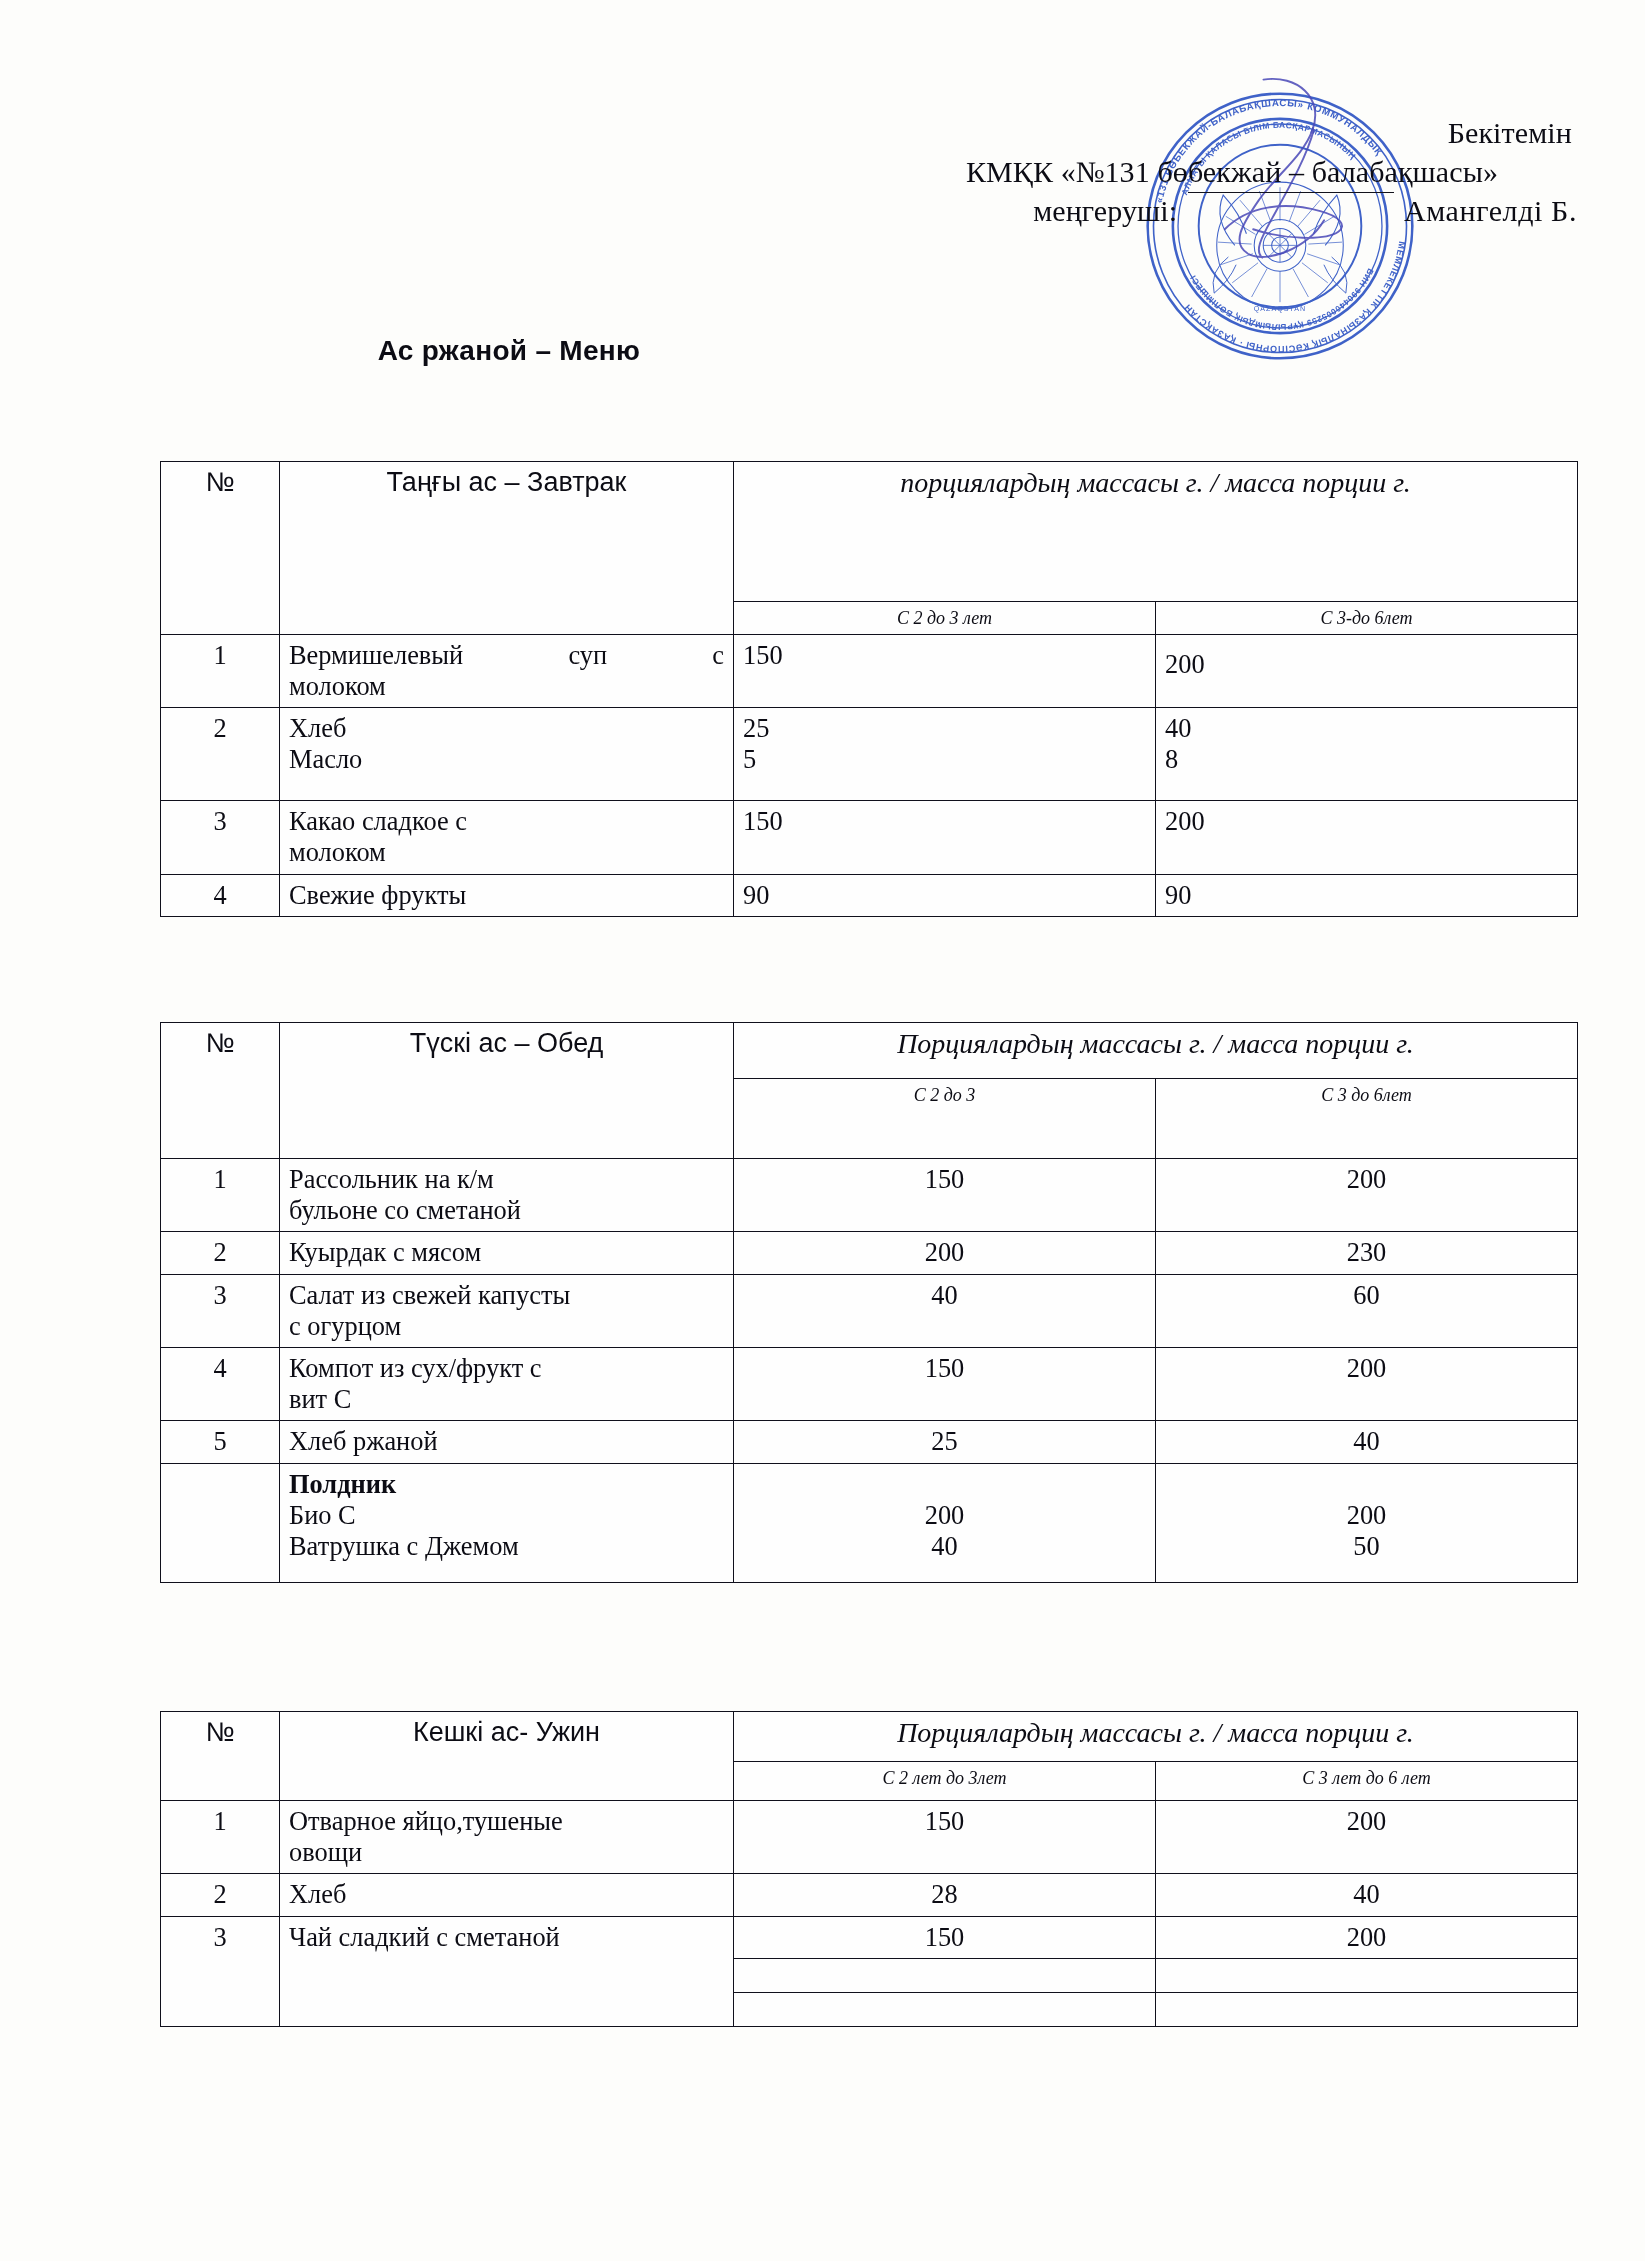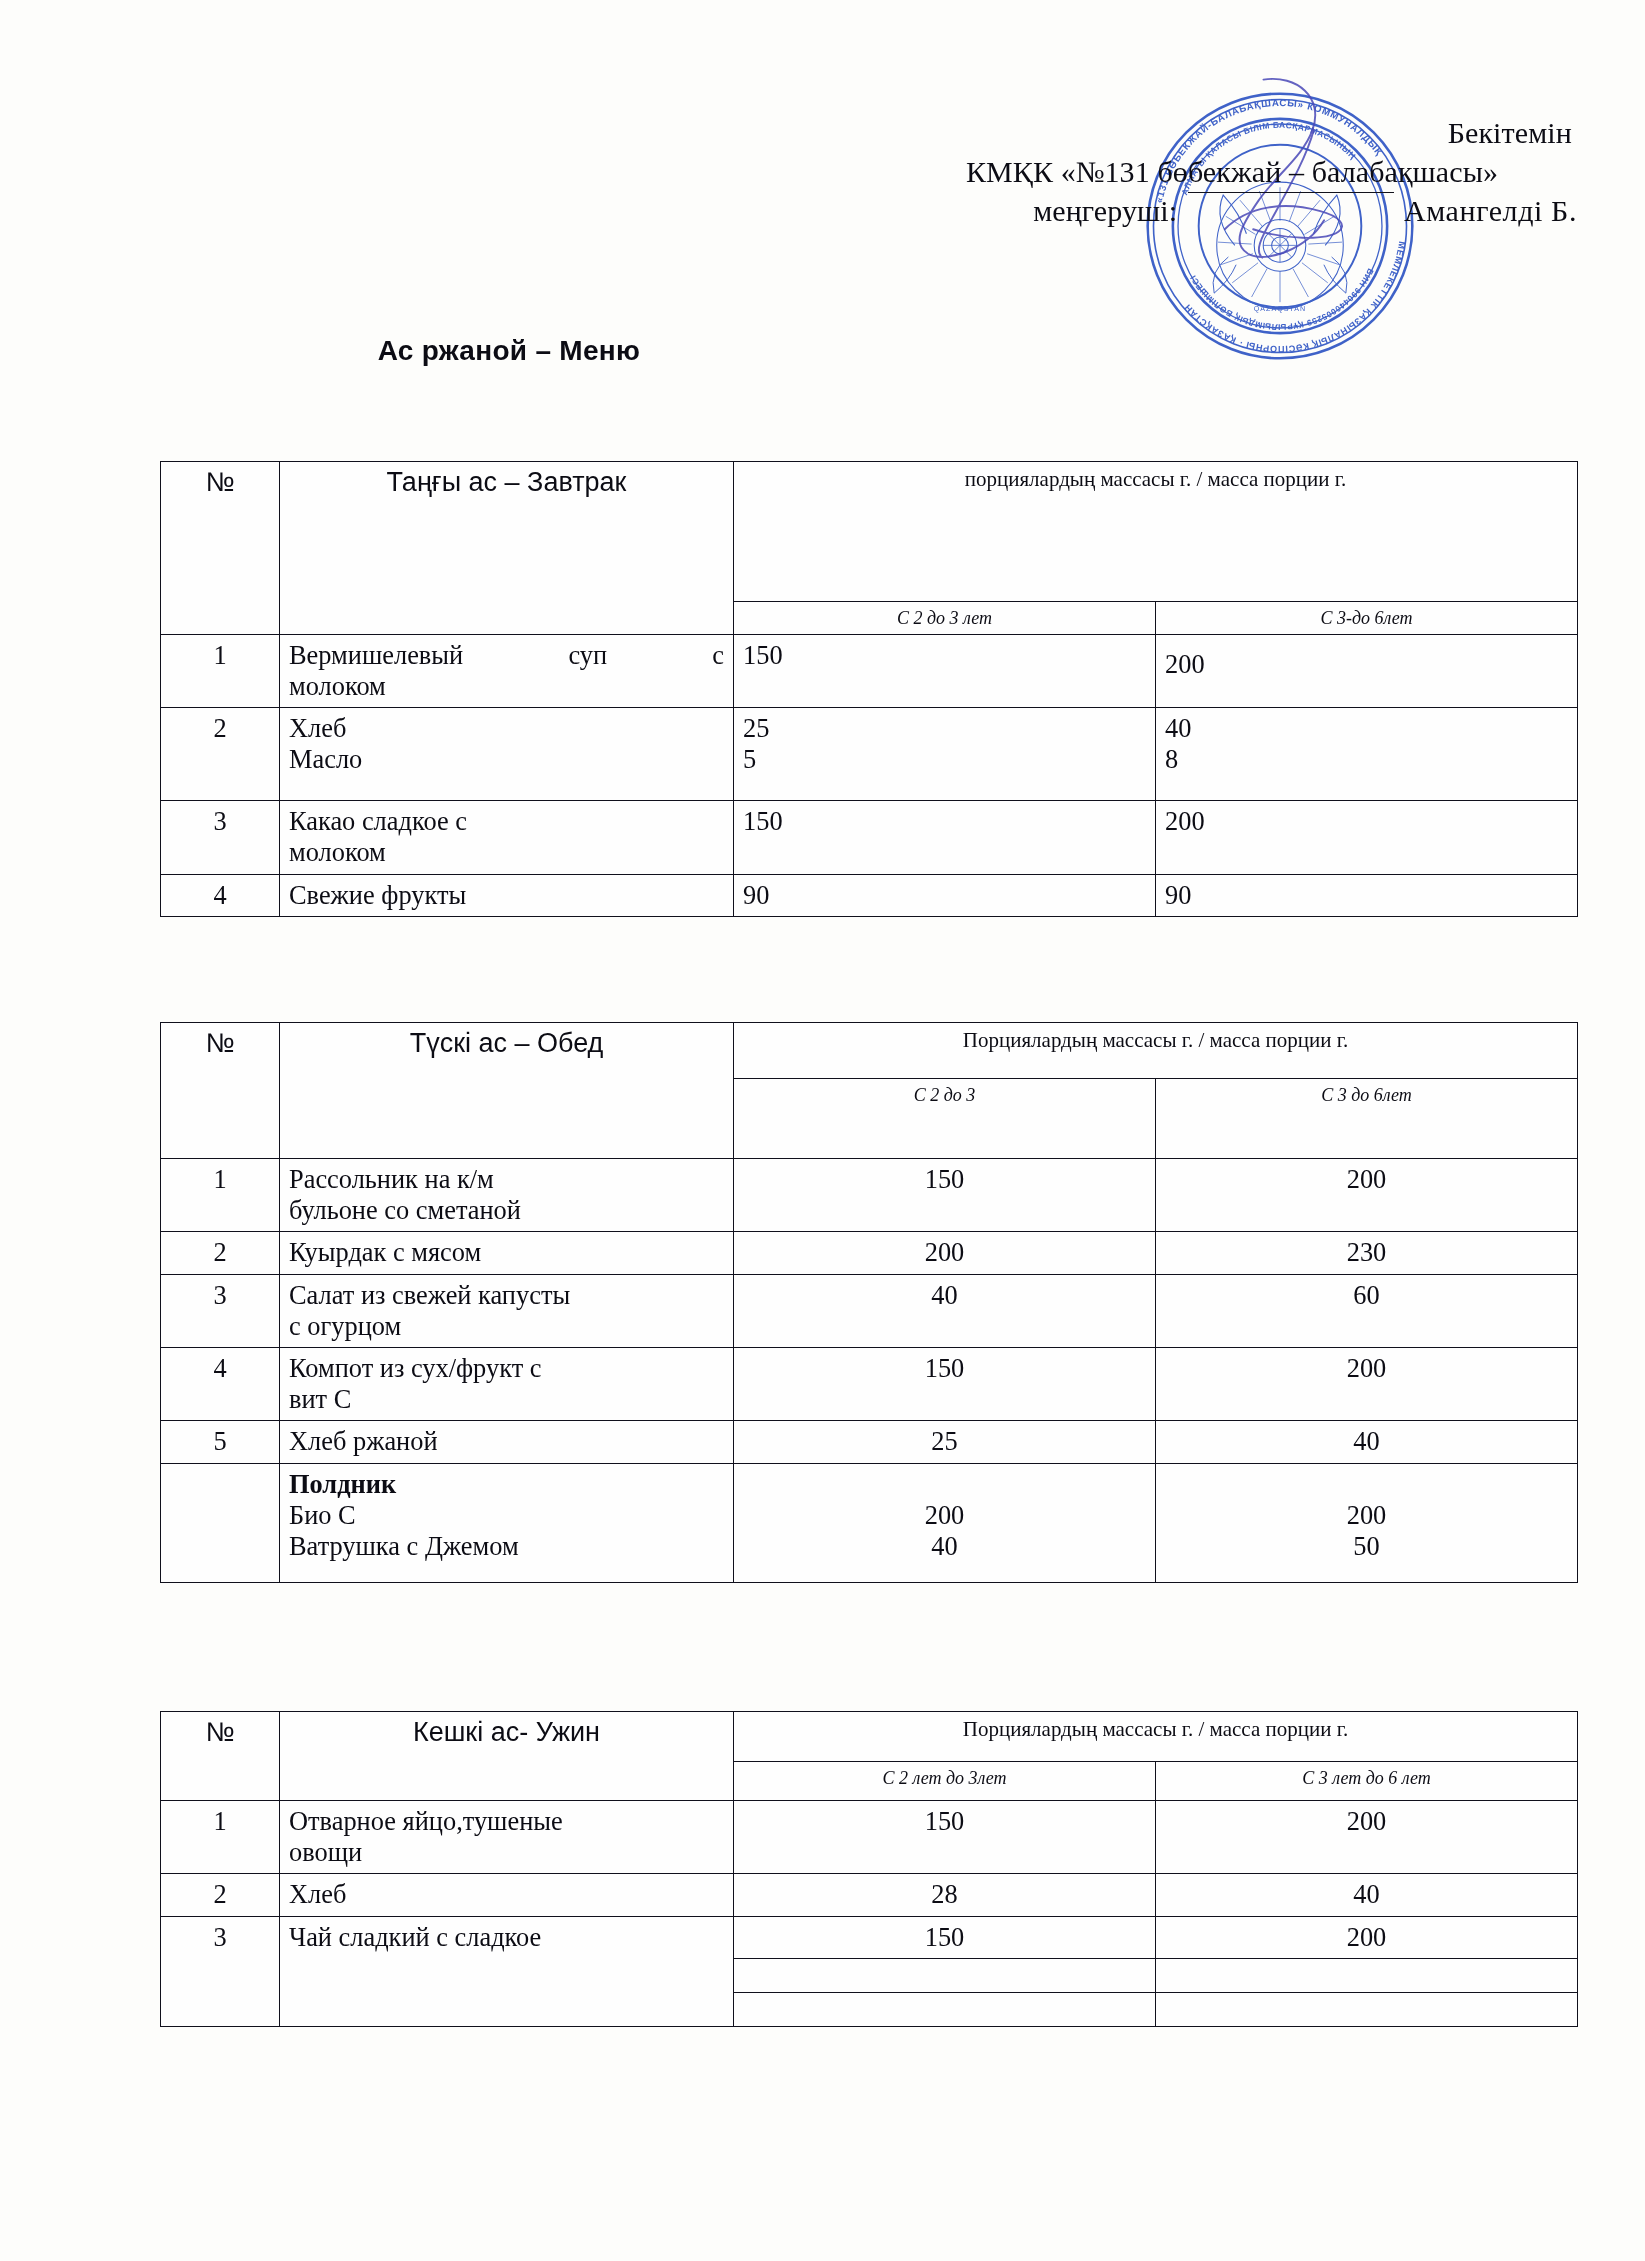--- a/index.html
+++ b/index.html
@@ -122,22 +122,23 @@
   .hdr-num, .hdr-dish {
     text-align: center;
     font-family: "Liberation Sans", "DejaVu Sans", sans-serif;
     font-weight: bold;
     font-size: 27px;
     vertical-align: top;
     padding-top: 11.6px;
   }
   .hdr-mass {
     text-align: center;
+    font-style: italic;
     font-weight: bold;
-    font-size: 21px;
+    font-size: 28px;
     padding-top: 11.6px;
     vertical-align: top;
   }
   .hdr-sub {
     text-align: center;
     font-style: italic;
     font-weight: bold;
     font-size: 18px;
     padding: 3.9px 2.6px;
     vertical-align: bottom;
@@ -433,21 +434,21 @@
 
       <tr style="height:27px">
         <td class="c-num bold">2</td>
         <td>Хлеб</td>
         <td class="val-center">28</td>
         <td class="val-center">40</td>
       </tr>
 
       <tr style="height:27px">
         <td class="c-num bold" rowspan="3">3</td>
-        <td rowspan="3">Чай сладкий с сладкое</td>
+        <td rowspan="3">Чай сладкий с сметаной</td>
         <td class="val-center">150</td>
         <td class="val-center">200</td>
       </tr>
 
       <tr style="height:34px">
         <td class="val-center"></td>
         <td class="val-center"></td>
       </tr>
 
       <tr style="height:34px">

